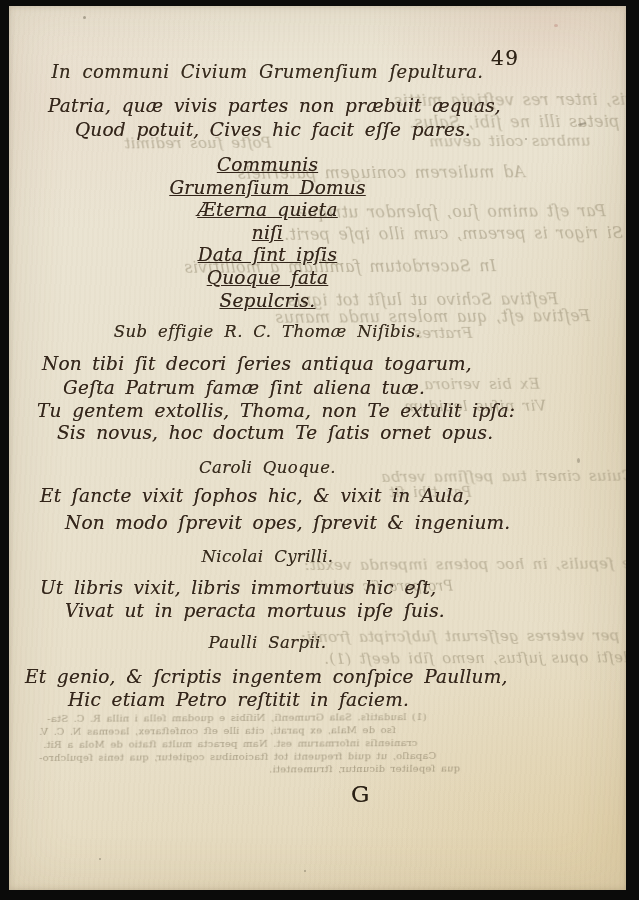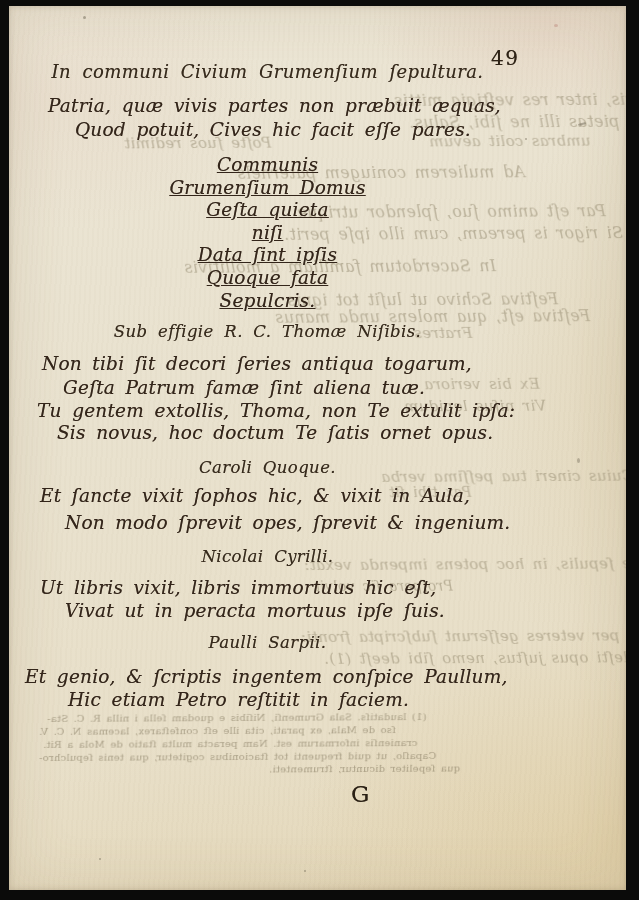--- a/index.html
+++ b/index.html
@@ -120,21 +120,21 @@
 
   <div class="inktext pagenum">49</div>
   <div class="inktext rom header">In communi Civium Grumenſium ſepultura.</div>
 
   <div class="inktext v c1l1">Patria, quæ vivis partes non præbuit æquas,</div>
   <div class="inktext v c1l2">Quod potuit, Cives hic facit eſſe pares.</div>
 
   <div class="inktext epitaph">
     <div>Communis</div>
     <div>Grumenſium Domus</div>
-    <div>Geſta quieta</div>
+    <div>Æterna quieta</div>
     <div>niſi</div>
     <div>Data ſint ipſis</div>
     <div>Quoque fata</div>
     <div>Sepulcris.</div>
   </div>
 
   <div class="inktext rom h-sub">Sub effigie R. C. Thomæ Niſibis.</div>
   <div class="inktext v q1l1">Non tibi ſit decori ſeries antiqua togarum,</div>
   <div class="inktext v q1l2">Geſta Patrum famæ ſint aliena tuæ.</div>
   <div class="inktext v q1l3">Tu gentem extollis, Thoma, non Te extulit ipſa:</div>

